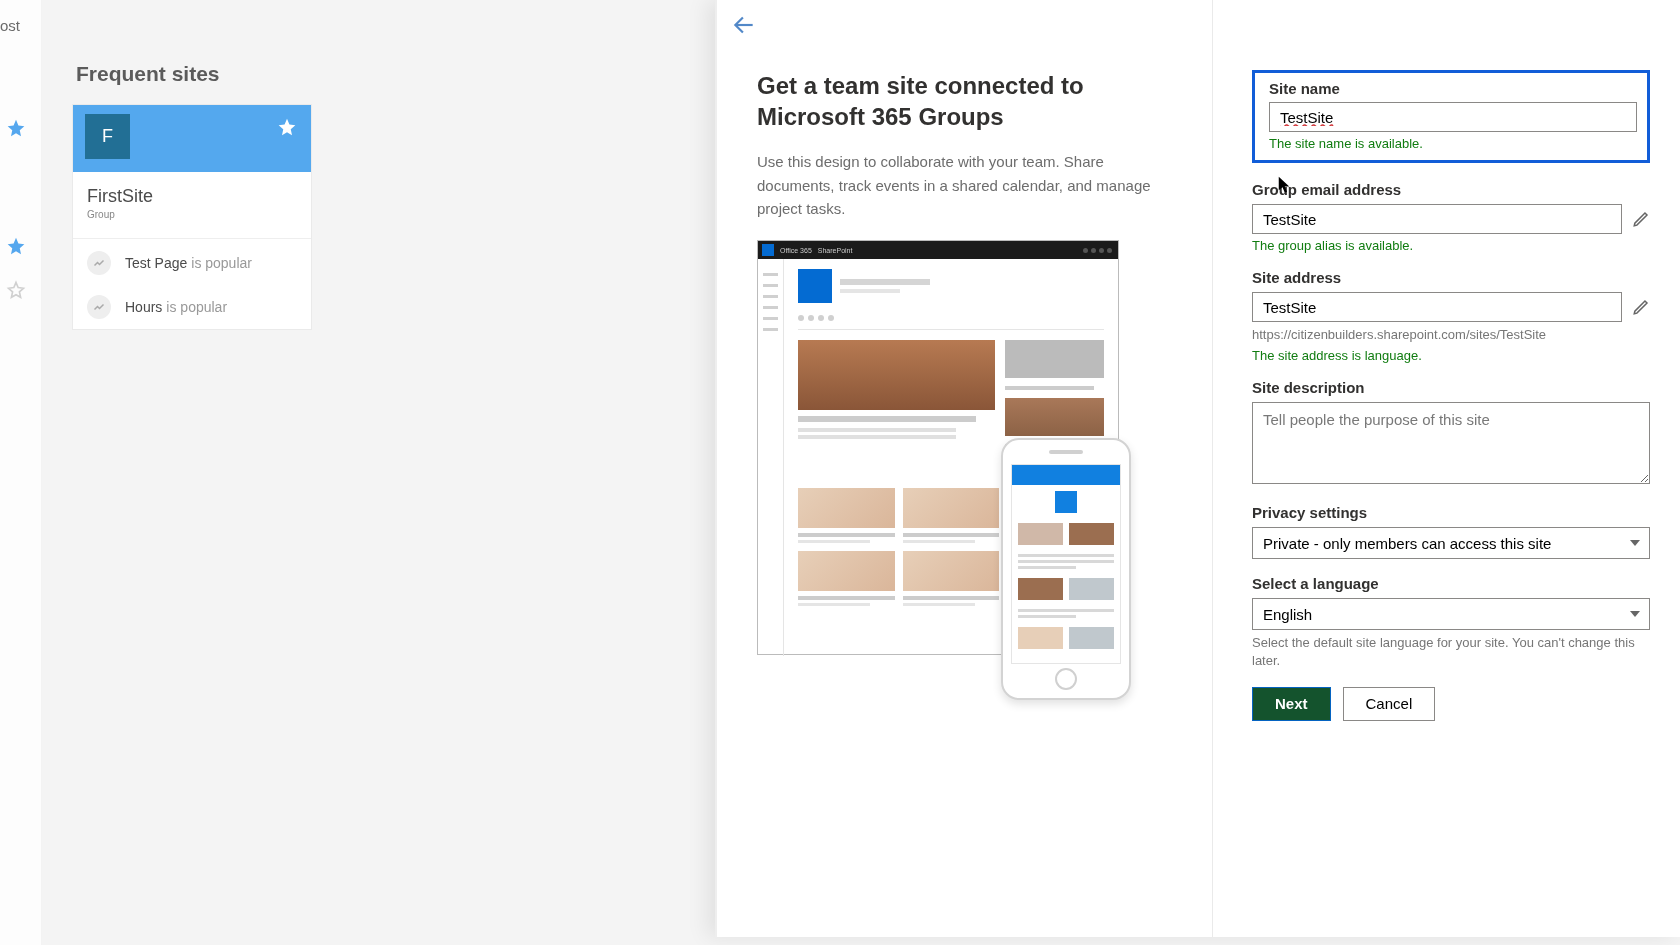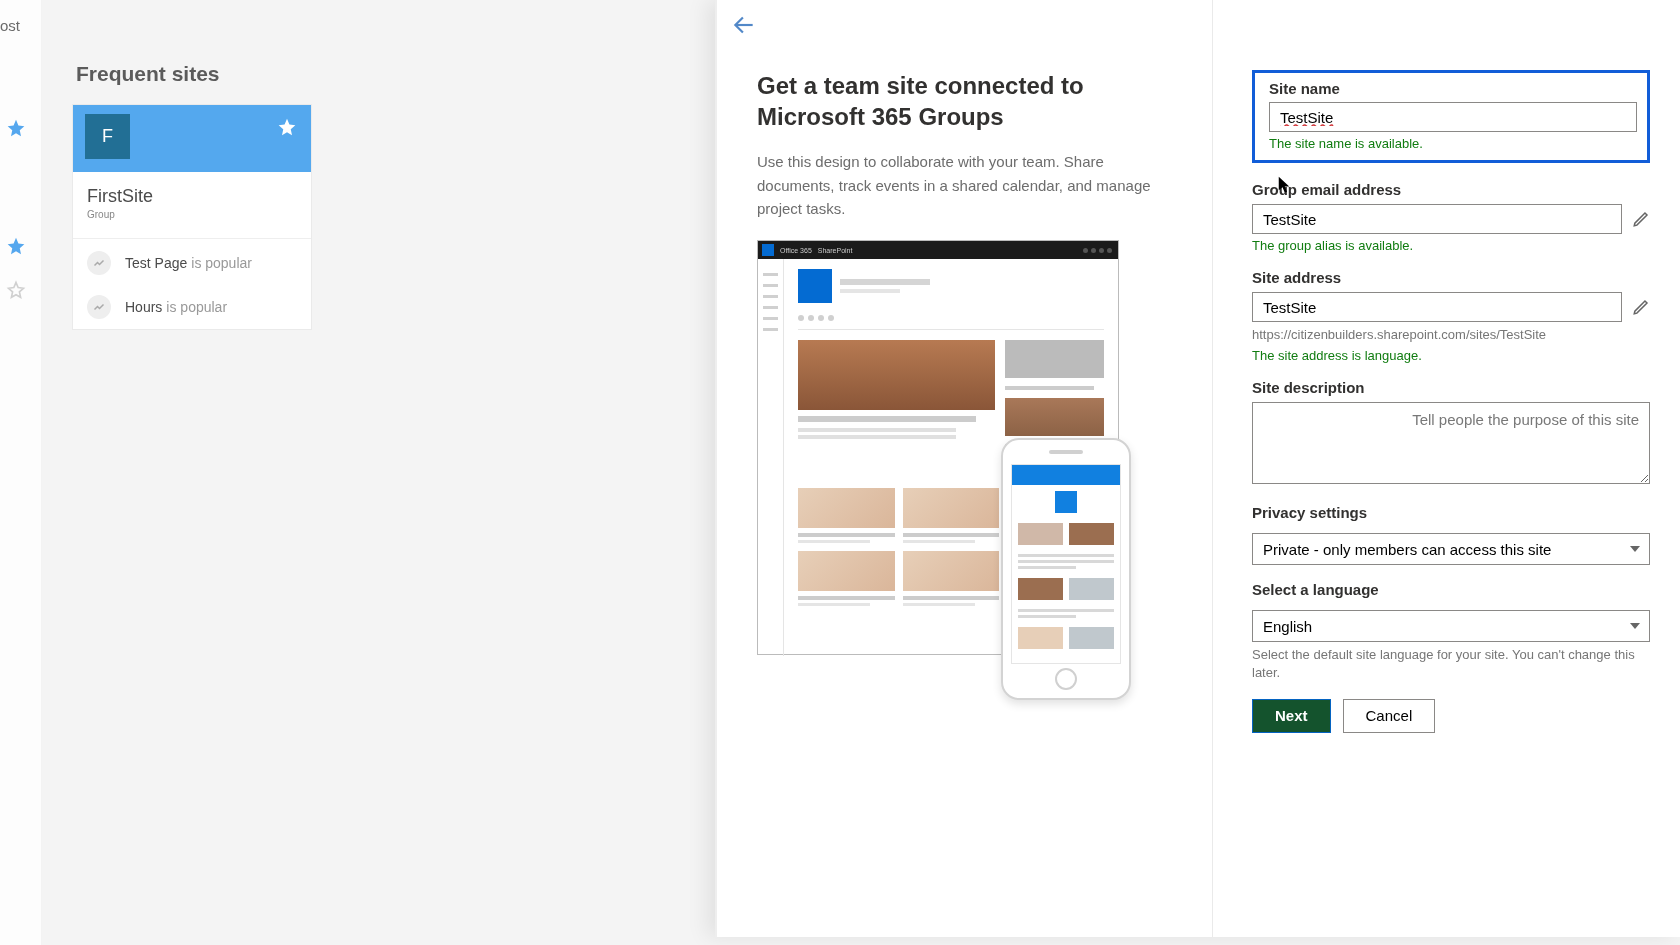--- a/index.html
+++ b/index.html
@@ -115,25 +115,25 @@
   .tx-input { width:100%; border:1px solid #8a8886; height:30px; padding:4px 10px;
     font-size:15px; font-family:inherit; background:#fff; }
   .tx-input.red-under { text-decoration: underline wavy #d13438; }
   .avail { font-size:13px; color:#107c10; margin-top:4px; }
   .field-group { margin-bottom:16px; }
   .input-row { display:flex; align-items:center; gap:10px; }
   .input-row .tx-input { flex:1; }
   .pencil { width:18px; height:18px; color:#666; cursor:pointer; flex-shrink:0; }
   .hint { font-size:13px; color:#767676; margin-top:4px; line-height:1.4; }
   textarea.tx-area { width:100%; border:1px solid #8a8886; height:82px; padding:8px 10px;
-    font-size:15px; font-family:inherit; resize:both;text-align:right; }
+    font-size:15px; font-family:inherit; resize:both; }
   textarea.tx-area::placeholder { color:#787878; }
   .sel { width:100%; border:1px solid #8a8886; height:32px; padding:4px 10px;
     font-size:15px; font-family:inherit; background:#fff; appearance:none; position:relative; }
-  .sel-wrap { position:relative;margin-top:12px; }
+  .sel-wrap { position:relative; }
   .sel-wrap::after { content:""; position:absolute; right:10px; top:50%;
     transform:translateY(-50%); border-left:5px solid transparent;
     border-right:5px solid transparent; border-top:6px solid #666; pointer-events:none; }
   .btn-row { display:flex; gap:12px; margin-top:12px; }
   .btn { border:1px solid #8a8886; background:#fff; height:34px; padding:0 22px;
     font-size:15px; font-family:inherit; cursor:pointer; }
   .btn.primary { background:#14532d; color:#fff; border-color:#0563c1; font-weight:600; }
   .cursor { position:absolute; width:15px; height:20px; pointer-events:none; }
 
   svg { display:block; }

